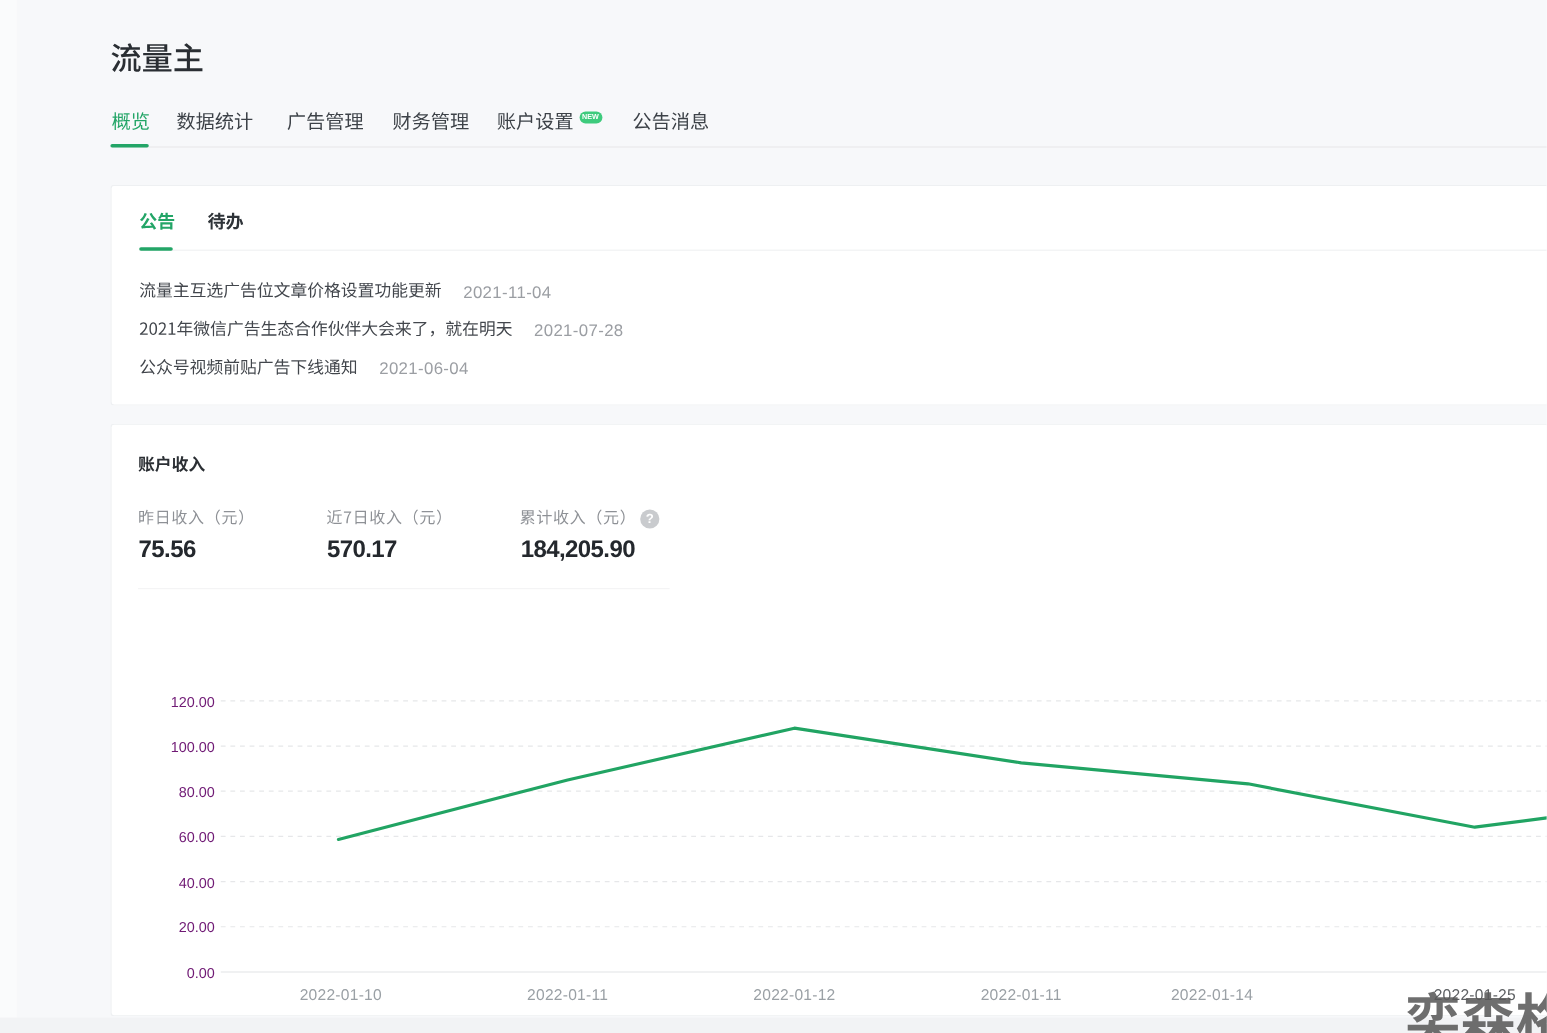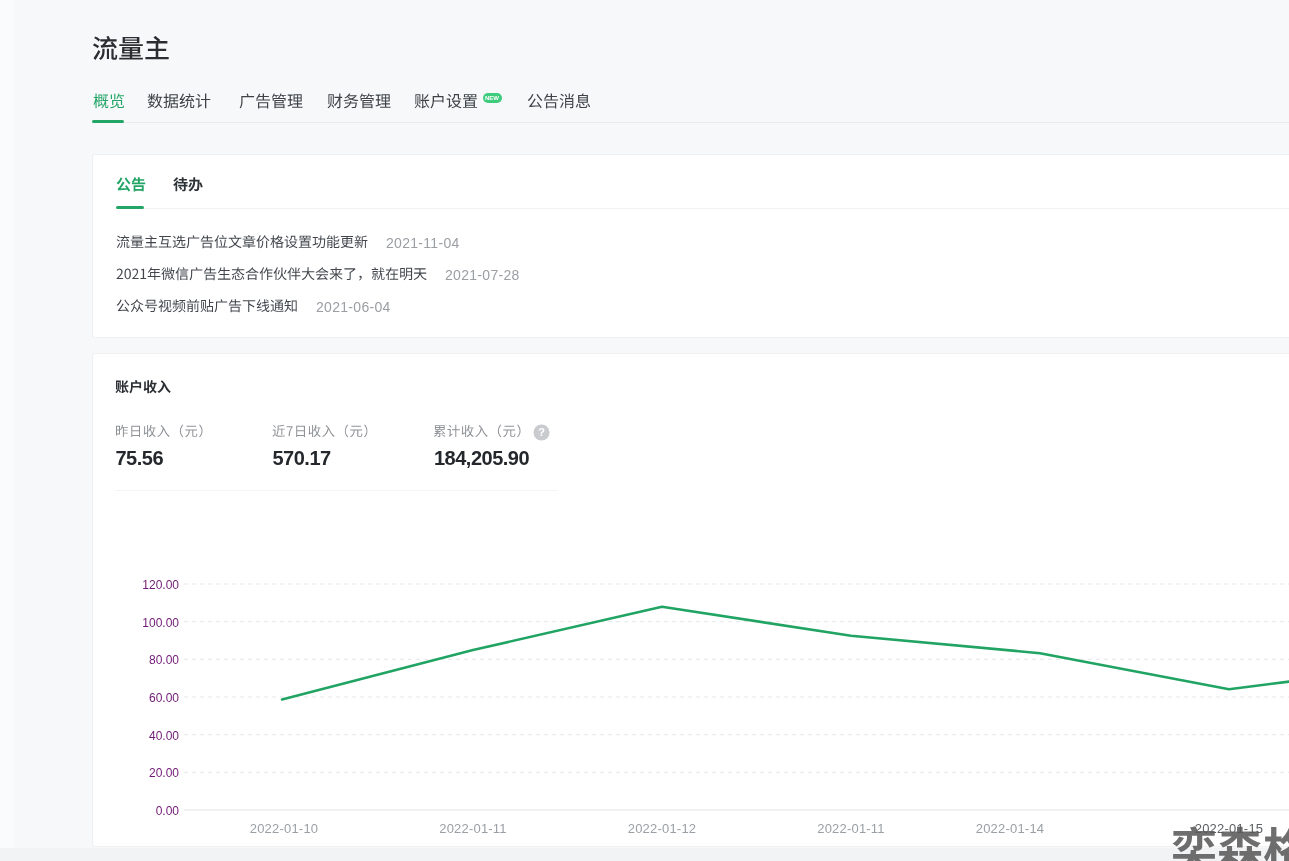--- a/index.html
+++ b/index.html
@@ -54,21 +54,21 @@
 <div class="yl" style="right:1110px;top:653px">80.00</div>
 <div class="yl" style="right:1110px;top:691px">60.00</div>
 <div class="yl" style="right:1110px;top:729px">40.00</div>
 <div class="yl" style="right:1110px;top:766px">20.00</div>
 <div class="yl" style="right:1110px;top:804px">0.00</div>
   <div class="xl" style="left:239px;top:821px;text-align:center;">2022-01-10</div>
 <div class="xl" style="left:428px;top:821px;">2022-01-11</div>
 <div class="xl" style="left:617px;top:821px;">2022-01-12</div>
 <div class="xl" style="left:806px;top:821px;">2022-01-11</div>
 <div class="xl" style="left:965px;top:821px;">2022-01-14</div>
-<div class="xl" style="left:1184px;top:821px;color:#5d6063;">2022-01-15</div>
+<div class="xl" style="left:1184px;top:821px;color:#5d6063;">2022-01-25</div>
   <svg style="position:absolute;left:92px;top:32px;" width="80" height="32" viewBox="0 -26 80 32">
     <path fill="#2a2e33" d="M8.3 -18.7H24.6V-16.5H8.3ZM14.9 -9.3H17.0V1.1H14.9ZM10.3 -9.3H12.6V-6.7Q12.6 -5.7 12.4 -4.5Q12.3 -3.3 11.9 -2.2Q11.5 -1.0 10.7 0.1Q10.0 1.1 8.6 2.1Q8.5 1.8 8.2 1.5Q7.9 1.2 7.5 0.9Q7.2 0.6 6.9 0.5Q8.5 -0.6 9.2 -1.8Q9.9 -3.1 10.1 -4.4Q10.3 -5.6 10.3 -6.8ZM18.5 -15.3 20.3 -16.4Q21.1 -15.5 22.0 -14.5Q22.8 -13.5 23.6 -12.5Q24.4 -11.6 24.8 -10.8L22.8 -9.5Q22.4 -10.3 21.7 -11.3Q21.0 -12.3 20.1 -13.3Q19.3 -14.4 18.5 -15.3ZM19.4 -9.3H21.6V-1.2Q21.6 -0.8 21.7 -0.6Q21.7 -0.4 21.8 -0.3Q21.8 -0.3 21.9 -0.3Q22.0 -0.2 22.1 -0.2Q22.2 -0.2 22.4 -0.2Q22.6 -0.2 22.7 -0.2Q22.9 -0.2 23.0 -0.3Q23.1 -0.3 23.2 -0.3Q23.3 -0.4 23.4 -1.0Q23.5 -1.3 23.5 -2.0Q23.5 -2.7 23.5 -3.6Q23.8 -3.3 24.3 -3.1Q24.8 -2.8 25.2 -2.7Q25.2 -1.8 25.1 -0.9Q25.0 -0.0 24.9 0.3Q24.7 1.1 24.1 1.4Q23.9 1.6 23.5 1.7Q23.2 1.7 22.8 1.7Q22.6 1.7 22.1 1.7Q21.7 1.7 21.5 1.7Q21.1 1.7 20.7 1.6Q20.2 1.5 19.9 1.2Q19.6 0.9 19.5 0.4Q19.4 -0.1 19.4 -1.3ZM9.2 -10.2Q9.2 -10.5 9.1 -10.9Q8.9 -11.3 8.8 -11.8Q8.7 -12.2 8.6 -12.5Q9.0 -12.6 9.6 -12.7Q10.1 -12.9 10.5 -13.2Q10.7 -13.5 11.2 -14.1Q11.7 -14.7 12.3 -15.4Q12.9 -16.2 13.5 -16.9Q14.0 -17.6 14.3 -18.0H17.1Q16.6 -17.4 16.0 -16.5Q15.3 -15.7 14.6 -14.7Q13.9 -13.8 13.2 -13.0Q12.6 -12.2 12.0 -11.6Q12.0 -11.6 11.8 -11.5Q11.5 -11.5 11.0 -11.3Q10.6 -11.2 10.2 -11.0Q9.8 -10.8 9.5 -10.6Q9.2 -10.4 9.2 -10.2ZM9.2 -10.2 9.2 -11.9 10.6 -12.7 22.1 -13.4Q22.2 -12.9 22.3 -12.3Q22.4 -11.7 22.5 -11.4Q19.2 -11.1 17.0 -11.0Q14.7 -10.8 13.3 -10.7Q11.9 -10.6 11.1 -10.5Q10.3 -10.4 9.9 -10.3Q9.5 -10.3 9.2 -10.2ZM14.4 -21.4 16.7 -22.0Q17.1 -21.1 17.6 -20.0Q18.0 -19.0 18.2 -18.2L15.8 -17.6Q15.6 -18.3 15.2 -19.4Q14.8 -20.5 14.4 -21.4ZM2.1 -19.9 3.5 -21.6Q4.3 -21.2 5.1 -20.7Q6.0 -20.2 6.8 -19.6Q7.6 -19.1 8.1 -18.6L6.6 -16.6Q6.1 -17.1 5.4 -17.7Q4.6 -18.3 3.7 -18.9Q2.9 -19.4 2.1 -19.9ZM0.9 -12.7 2.2 -14.5Q3.1 -14.2 4.0 -13.7Q4.9 -13.3 5.7 -12.8Q6.6 -12.3 7.1 -11.9L5.7 -9.8Q5.2 -10.3 4.4 -10.8Q3.6 -11.3 2.7 -11.8Q1.8 -12.3 0.9 -12.7ZM1.5 0.2Q2.2 -0.8 3.1 -2.2Q3.9 -3.5 4.8 -5.1Q5.7 -6.6 6.5 -8.1L8.3 -6.5Q7.6 -5.1 6.8 -3.7Q6.0 -2.2 5.2 -0.8Q4.4 0.6 3.6 1.9Z M32.9 -17.3V-16.1H44.9V-17.3ZM32.9 -19.8V-18.6H44.9V-19.8ZM30.6 -21.1H47.4V-14.8H30.6ZM32.4 -7.0V-5.8H45.7V-7.0ZM32.4 -9.6V-8.4H45.7V-9.6ZM30.1 -11.0H48.1V-4.4H30.1ZM37.8 -10.5H40.2V0.7H37.8ZM27.3 -13.8H50.8V-12.0H27.3ZM29.4 -3.2H48.7V-1.6H29.4ZM27.2 -0.3H50.9V1.5H27.2Z M54.6 -16.9H75.4V-14.5H54.6ZM55.9 -9.3H74.2V-6.9H55.9ZM53.4 -1.1H76.7V1.3H53.4ZM63.7 -14.9H66.3V0.2H63.7ZM61.4 -20.5 63.4 -21.9Q64.3 -21.4 65.2 -20.6Q66.1 -19.9 67.0 -19.2Q67.8 -18.4 68.3 -17.8L66.2 -16.3Q65.7 -16.9 64.9 -17.6Q64.1 -18.4 63.2 -19.1Q62.2 -19.9 61.4 -20.5Z"></path>
   </svg>
 <svg style="position:absolute;left:92.5px;top:90.5px;" width="34" height="20" viewBox="0 -16 34 20">
     <path fill="#23a567" d="M10.0 -12.6H15.0V-11.5H10.0ZM5.9 -9.7H8.8V-8.7H5.9ZM7.6 -4.6 8.4 -4.9Q8.7 -4.4 9.0 -3.8Q9.2 -3.2 9.5 -2.7Q9.7 -2.1 9.8 -1.7L8.9 -1.3Q8.8 -1.7 8.6 -2.3Q8.4 -2.8 8.1 -3.5Q7.8 -4.1 7.6 -4.6ZM5.9 -12.5H9.3V-5.8H5.9V-6.8H8.4V-11.5H5.9ZM12.4 -12.3H13.4V-11.8Q13.4 -10.8 13.4 -9.5Q13.3 -8.3 13.1 -6.9Q12.9 -5.5 12.4 -4.1Q12.0 -2.7 11.2 -1.3Q10.4 0.1 9.2 1.3Q9.1 1.2 8.8 1.0Q8.5 0.8 8.3 0.7Q9.5 -0.5 10.3 -1.8Q11.0 -3.1 11.5 -4.5Q11.9 -5.8 12.1 -7.1Q12.3 -8.4 12.4 -9.6Q12.4 -10.8 12.4 -11.8ZM12.3 -5.1H13.2V-0.2Q13.2 -0.2 13.2 -0.1Q13.2 -0.0 13.3 0.0Q13.4 0.1 13.6 0.1Q13.7 0.1 13.8 0.1Q13.9 0.1 14.0 0.1Q14.1 0.1 14.2 0.1Q14.3 0.1 14.4 0.0Q14.4 -0.0 14.5 -0.1Q14.5 -0.2 14.5 -0.4Q14.6 -0.6 14.6 -1.0Q14.6 -1.5 14.6 -2.1Q14.7 -2.0 14.9 -1.9Q15.1 -1.8 15.3 -1.7Q15.3 -1.1 15.2 -0.5Q15.2 0.0 15.2 0.3Q15.0 0.7 14.8 0.9Q14.6 1.0 14.4 1.1Q14.2 1.1 14.0 1.1Q13.9 1.1 13.7 1.1Q13.5 1.1 13.3 1.1Q13.1 1.1 12.9 1.0Q12.7 1.0 12.5 0.9Q12.4 0.7 12.3 0.5Q12.3 0.2 12.3 -0.3ZM5.4 -0.1 5.2 -1.1 5.6 -1.6 8.7 -3.4Q8.7 -3.2 8.8 -2.9Q8.9 -2.7 9.0 -2.5Q7.9 -1.8 7.2 -1.4Q6.5 -1.0 6.2 -0.7Q5.8 -0.5 5.6 -0.4Q5.5 -0.2 5.4 -0.1ZM10.0 -5.7V-6.7L10.6 -7.0H15.2L15.2 -5.9H11.1Q10.7 -5.9 10.4 -5.9Q10.1 -5.8 10.0 -5.7ZM10.0 -5.8Q9.9 -5.9 9.9 -6.1Q9.8 -6.2 9.7 -6.4Q9.6 -6.6 9.6 -6.7Q9.7 -6.7 9.8 -6.8Q9.9 -6.9 10.0 -7.1Q10.0 -7.2 10.1 -7.7Q10.2 -8.1 10.3 -8.7Q10.4 -9.2 10.4 -9.7Q10.5 -10.3 10.6 -10.5H11.5Q11.5 -10.2 11.4 -9.6Q11.3 -9.1 11.2 -8.5Q11.1 -7.9 11.0 -7.4Q10.9 -6.8 10.8 -6.5Q10.8 -6.5 10.7 -6.4Q10.6 -6.3 10.4 -6.2Q10.2 -6.1 10.1 -6.0Q10.0 -5.9 10.0 -5.8ZM5.4 -0.1Q5.3 -0.2 5.2 -0.4Q5.1 -0.5 5.0 -0.7Q4.9 -0.8 4.8 -0.9Q5.0 -1.1 5.2 -1.5Q5.4 -1.8 5.4 -2.4V-12.5H6.4V-1.5Q6.4 -1.5 6.3 -1.3Q6.1 -1.2 5.9 -0.9Q5.7 -0.7 5.5 -0.5Q5.4 -0.3 5.4 -0.1ZM0.8 -10.0H5.0V-8.9H0.8ZM2.5 -13.4H3.6V1.3H2.5ZM2.6 -9.4 3.3 -9.1Q3.2 -8.2 3.0 -7.2Q2.7 -6.1 2.5 -5.1Q2.2 -4.1 1.8 -3.2Q1.5 -2.3 1.1 -1.7Q1.0 -2.0 0.8 -2.3Q0.6 -2.6 0.5 -2.8Q0.8 -3.3 1.1 -4.1Q1.5 -4.9 1.7 -5.8Q2.0 -6.7 2.2 -7.6Q2.4 -8.5 2.6 -9.4ZM3.6 -8.4Q3.7 -8.3 3.9 -7.9Q4.1 -7.5 4.4 -7.0Q4.7 -6.6 4.9 -6.2Q5.1 -5.8 5.2 -5.7L4.5 -4.7Q4.4 -5.0 4.2 -5.4Q4.0 -5.8 3.8 -6.3Q3.5 -6.8 3.3 -7.2Q3.1 -7.6 3.0 -7.8Z M25.3 -11.8H31.0V-10.7H25.3ZM25.4 -13.5 26.5 -13.2Q26.3 -12.2 25.9 -11.3Q25.6 -10.3 25.1 -9.5Q24.7 -8.7 24.2 -8.0Q24.1 -8.1 23.9 -8.3Q23.8 -8.4 23.6 -8.5Q23.4 -8.6 23.2 -8.7Q24.0 -9.5 24.5 -10.8Q25.1 -12.1 25.4 -13.5ZM26.3 -10.0 27.3 -10.5Q27.8 -10.1 28.2 -9.6Q28.6 -9.2 28.9 -8.7Q29.3 -8.3 29.5 -7.9L28.4 -7.4Q28.2 -7.8 27.9 -8.3Q27.5 -8.7 27.1 -9.2Q26.7 -9.6 26.3 -10.0ZM17.8 -12.6H19.0V-8.0H17.8ZM21.2 -13.3H22.4V-7.5H21.2ZM24.4 -2.9H25.6V-0.4Q25.6 -0.1 25.8 -0.1Q26.0 0.0 26.5 0.0Q26.7 0.0 27.0 0.0Q27.4 0.0 27.8 0.0Q28.2 0.0 28.6 0.0Q28.9 0.0 29.1 0.0Q29.4 0.0 29.6 -0.1Q29.8 -0.2 29.8 -0.6Q29.9 -0.9 29.9 -1.6Q30.1 -1.5 30.4 -1.4Q30.8 -1.3 31.0 -1.2Q30.9 -0.3 30.8 0.2Q30.6 0.7 30.2 0.9Q29.9 1.1 29.2 1.1Q29.1 1.1 28.9 1.1Q28.6 1.1 28.2 1.1Q27.8 1.1 27.5 1.1Q27.1 1.1 26.8 1.1Q26.5 1.1 26.4 1.1Q25.6 1.1 25.2 0.9Q24.8 0.8 24.6 0.5Q24.4 0.2 24.4 -0.4ZM23.3 -5.2H24.6V-3.9Q24.6 -3.4 24.4 -2.9Q24.3 -2.3 23.9 -1.8Q23.5 -1.2 22.8 -0.7Q22.1 -0.1 20.8 0.4Q19.6 0.9 17.8 1.3Q17.7 1.2 17.6 1.0Q17.5 0.8 17.3 0.6Q17.2 0.5 17.1 0.3Q18.8 -0.0 20.0 -0.4Q21.1 -0.9 21.8 -1.3Q22.4 -1.8 22.8 -2.3Q23.1 -2.7 23.2 -3.1Q23.3 -3.6 23.3 -4.0ZM19.1 -7.0H29.1V-2.0H27.9V-5.9H20.3V-1.9H19.1Z"></path>
   </svg>
 <svg style="position:absolute;left:146.6px;top:90.5px;" width="66" height="20" viewBox="0 -16 66 20">
     <path fill="#3d4248" d="M1.1 -5.2H7.3V-4.2H1.1ZM0.8 -10.5H8.5V-9.5H0.8ZM7.1 -13.1 8.1 -12.7Q7.8 -12.1 7.4 -11.6Q7.0 -11.0 6.7 -10.6L5.9 -11.0Q6.1 -11.3 6.3 -11.7Q6.5 -12.0 6.7 -12.4Q6.9 -12.8 7.1 -13.1ZM4.1 -13.5H5.2V-6.5H4.1ZM1.4 -12.7 2.3 -13.0Q2.6 -12.6 2.9 -12.0Q3.2 -11.4 3.3 -11.0L2.4 -10.6Q2.3 -11.0 2.0 -11.6Q1.7 -12.2 1.4 -12.7ZM4.1 -10.1 4.9 -9.6Q4.6 -8.9 4.0 -8.2Q3.4 -7.6 2.7 -7.0Q2.0 -6.4 1.3 -6.0Q1.2 -6.3 1.0 -6.5Q0.8 -6.8 0.6 -7.0Q1.3 -7.3 2.0 -7.7Q2.6 -8.2 3.2 -8.8Q3.8 -9.4 4.1 -10.1ZM5.1 -9.7Q5.3 -9.6 5.7 -9.3Q6.1 -9.1 6.6 -8.8Q7.1 -8.5 7.5 -8.2Q7.9 -7.9 8.0 -7.8L7.4 -7.0Q7.2 -7.1 6.8 -7.5Q6.4 -7.8 6.0 -8.1Q5.5 -8.4 5.1 -8.7Q4.7 -9.0 4.5 -9.2ZM9.8 -10.3H15.2V-9.2H9.8ZM10.1 -13.3 11.2 -13.1Q10.9 -11.6 10.6 -10.2Q10.2 -8.8 9.7 -7.5Q9.2 -6.3 8.6 -5.4Q8.5 -5.5 8.4 -5.6Q8.2 -5.8 8.0 -5.9Q7.8 -6.0 7.7 -6.1Q8.3 -7.0 8.8 -8.1Q9.2 -9.3 9.5 -10.6Q9.9 -11.9 10.1 -13.3ZM13.0 -9.7 14.1 -9.6Q13.8 -6.9 13.0 -4.8Q12.3 -2.7 11.1 -1.2Q9.8 0.3 7.9 1.3Q7.8 1.2 7.7 1.0Q7.6 0.8 7.5 0.6Q7.3 0.5 7.2 0.4Q9.1 -0.5 10.2 -1.9Q11.4 -3.3 12.0 -5.2Q12.7 -7.2 13.0 -9.7ZM10.4 -9.3Q10.7 -7.2 11.4 -5.3Q12.0 -3.4 13.1 -2.0Q14.1 -0.6 15.5 0.2Q15.3 0.4 15.1 0.6Q14.9 0.9 14.7 1.1Q13.2 0.2 12.2 -1.3Q11.1 -2.8 10.5 -4.8Q9.8 -6.8 9.4 -9.2ZM1.8 -2.5 2.5 -3.2Q3.3 -2.9 4.3 -2.4Q5.2 -2.0 6.0 -1.5Q6.8 -1.1 7.4 -0.7L6.6 0.1Q6.1 -0.3 5.3 -0.8Q4.4 -1.2 3.5 -1.7Q2.6 -2.1 1.8 -2.5ZM6.9 -5.2H7.1L7.3 -5.2L7.9 -5.0Q7.4 -3.2 6.4 -2.0Q5.4 -0.8 4.1 -0.0Q2.8 0.7 1.2 1.1Q1.1 0.9 1.0 0.7Q0.8 0.4 0.7 0.2Q2.1 -0.1 3.3 -0.8Q4.6 -1.4 5.5 -2.5Q6.4 -3.5 6.9 -5.0ZM1.8 -2.5Q2.1 -2.9 2.5 -3.6Q2.8 -4.2 3.2 -4.9Q3.5 -5.6 3.7 -6.2L4.8 -6.0Q4.5 -5.3 4.2 -4.7Q3.9 -4.0 3.5 -3.3Q3.2 -2.7 2.9 -2.2Z M22.9 -12.7H30.8V-8.6H22.9V-9.6H29.6V-11.7H22.9ZM22.3 -12.7H23.5V-7.9Q23.5 -6.9 23.4 -5.7Q23.4 -4.5 23.2 -3.3Q23.0 -2.0 22.6 -0.9Q22.2 0.3 21.5 1.3Q21.4 1.2 21.2 1.0Q21.0 0.9 20.8 0.8Q20.6 0.6 20.5 0.6Q21.1 -0.3 21.5 -1.4Q21.9 -2.5 22.0 -3.6Q22.2 -4.8 22.3 -5.9Q22.3 -7.0 22.3 -7.9ZM23.0 -6.8H31.3V-5.8H23.0ZM24.3 -0.4H30.2V0.6H24.3ZM26.6 -8.7H27.7V-3.3H26.6ZM23.7 -3.8H30.8V1.2H29.7V-2.8H24.8V1.3H23.7ZM16.5 -4.9Q17.4 -5.2 18.8 -5.6Q20.1 -6.0 21.5 -6.4L21.6 -5.3Q20.4 -4.9 19.1 -4.5Q17.8 -4.1 16.8 -3.8ZM16.7 -10.2H21.6V-9.1H16.7ZM18.7 -13.4H19.8V-0.2Q19.8 0.3 19.7 0.5Q19.5 0.8 19.2 0.9Q19.0 1.1 18.5 1.1Q18.0 1.2 17.2 1.2Q17.2 1.0 17.1 0.6Q17.0 0.3 16.9 0.1Q17.4 0.1 17.8 0.1Q18.3 0.1 18.4 0.1Q18.5 0.1 18.6 0.0Q18.7 -0.1 18.7 -0.2Z M43.9 -8.8 44.8 -9.3Q45.2 -8.8 45.7 -8.1Q46.2 -7.5 46.6 -6.9Q47.0 -6.2 47.2 -5.8L46.2 -5.2Q45.9 -5.7 45.6 -6.3Q45.2 -6.9 44.7 -7.6Q44.3 -8.3 43.9 -8.8ZM38.5 -11.1H47.2V-10.0H38.5ZM43.2 -5.6H44.4V-0.6Q44.4 -0.3 44.4 -0.2Q44.5 -0.1 44.8 -0.1Q44.8 -0.1 45.1 -0.1Q45.3 -0.1 45.5 -0.1Q45.7 -0.1 45.8 -0.1Q46.0 -0.1 46.1 -0.2Q46.2 -0.4 46.2 -0.9Q46.3 -1.3 46.3 -2.3Q46.5 -2.2 46.8 -2.0Q47.1 -1.9 47.3 -1.8Q47.3 -0.7 47.2 -0.1Q47.0 0.5 46.7 0.7Q46.5 1.0 46.0 1.0Q45.9 1.0 45.7 1.0Q45.5 1.0 45.3 1.0Q45.0 1.0 44.8 1.0Q44.6 1.0 44.6 1.0Q44.0 1.0 43.7 0.8Q43.4 0.7 43.3 0.4Q43.2 0.0 43.2 -0.6ZM40.2 -5.6H41.3Q41.3 -4.3 41.1 -3.2Q41.0 -2.1 40.6 -1.3Q40.3 -0.5 39.6 0.2Q38.9 0.8 37.8 1.2Q37.7 1.1 37.6 0.9Q37.5 0.7 37.4 0.5Q37.2 0.4 37.1 0.3Q38.1 -0.1 38.7 -0.6Q39.2 -1.2 39.6 -1.9Q39.9 -2.6 40.0 -3.5Q40.1 -4.4 40.2 -5.6ZM38.6 -5.6 38.6 -6.5 39.2 -6.9 45.7 -7.4Q45.7 -7.2 45.7 -6.9Q45.8 -6.6 45.8 -6.4Q44.0 -6.2 42.8 -6.1Q41.5 -6.0 40.8 -5.9Q40.0 -5.8 39.6 -5.8Q39.1 -5.7 38.9 -5.7Q38.7 -5.6 38.6 -5.6ZM41.5 -13.2 42.6 -13.5Q42.9 -13.0 43.2 -12.4Q43.5 -11.8 43.6 -11.4L42.4 -11.1Q42.3 -11.5 42.0 -12.1Q41.8 -12.7 41.5 -13.2ZM38.6 -5.6Q38.6 -5.7 38.5 -5.9Q38.4 -6.2 38.3 -6.4Q38.3 -6.6 38.2 -6.7Q38.4 -6.8 38.7 -6.9Q39.0 -7.0 39.2 -7.2Q39.4 -7.4 39.7 -7.8Q40.1 -8.2 40.5 -8.8Q40.9 -9.3 41.3 -9.8Q41.6 -10.3 41.8 -10.7H43.3Q43.0 -10.2 42.5 -9.6Q42.1 -9.0 41.6 -8.4Q41.2 -7.8 40.8 -7.3Q40.3 -6.7 40.0 -6.4Q40.0 -6.4 39.9 -6.3Q39.7 -6.3 39.5 -6.2Q39.3 -6.1 39.1 -6.0Q38.9 -5.9 38.7 -5.8Q38.6 -5.7 38.6 -5.6ZM33.1 -2.9Q33.0 -3.0 33.0 -3.3Q32.9 -3.5 32.8 -3.7Q32.7 -3.9 32.7 -4.1Q32.9 -4.1 33.2 -4.4Q33.5 -4.7 33.9 -5.1Q34.1 -5.4 34.5 -5.8Q34.9 -6.3 35.3 -7.0Q35.8 -7.7 36.3 -8.5Q36.8 -9.3 37.2 -10.1L38.3 -9.5Q37.3 -7.8 36.2 -6.3Q35.1 -4.7 33.9 -3.6V-3.5Q33.9 -3.5 33.8 -3.5Q33.7 -3.4 33.5 -3.3Q33.3 -3.2 33.2 -3.1Q33.1 -3.0 33.1 -2.9ZM33.1 -2.9 33.0 -3.9 33.6 -4.4 37.9 -5.2Q37.9 -5.0 37.9 -4.7Q37.9 -4.4 37.9 -4.2Q36.4 -3.8 35.5 -3.6Q34.6 -3.4 34.1 -3.3Q33.6 -3.2 33.4 -3.1Q33.2 -3.0 33.1 -2.9ZM33.0 -6.8Q32.9 -6.9 32.8 -7.1Q32.8 -7.3 32.7 -7.6Q32.6 -7.8 32.5 -8.0Q32.7 -8.1 33.0 -8.3Q33.2 -8.6 33.5 -9.0Q33.6 -9.2 33.9 -9.6Q34.2 -10.1 34.5 -10.7Q34.8 -11.3 35.1 -12.1Q35.5 -12.8 35.7 -13.5L37.0 -12.9Q36.5 -12.0 36.0 -11.0Q35.5 -10.0 34.9 -9.1Q34.3 -8.2 33.7 -7.5V-7.4Q33.7 -7.4 33.6 -7.4Q33.5 -7.3 33.3 -7.2Q33.2 -7.1 33.1 -7.0Q33.0 -6.9 33.0 -6.8ZM33.0 -6.8 32.9 -7.7 33.5 -8.1 36.5 -8.4Q36.5 -8.1 36.4 -7.9Q36.4 -7.6 36.4 -7.4Q35.4 -7.2 34.8 -7.1Q34.1 -7.0 33.8 -7.0Q33.4 -6.9 33.2 -6.9Q33.1 -6.8 33.0 -6.8ZM32.7 -0.9Q33.3 -1.0 34.2 -1.3Q35.0 -1.5 36.0 -1.8Q36.9 -2.1 37.9 -2.4L38.1 -1.3Q36.7 -0.9 35.4 -0.4Q34.0 -0.0 32.9 0.3Z M50.2 -12.4 51.0 -13.2Q51.4 -12.8 51.9 -12.4Q52.4 -11.9 52.8 -11.5Q53.3 -11.1 53.5 -10.8L52.7 -9.9Q52.5 -10.2 52.0 -10.7Q51.6 -11.1 51.1 -11.6Q50.6 -12.0 50.2 -12.4ZM51.1 1.0 50.9 -0.2 51.3 -0.7 54.5 -2.9Q54.5 -2.8 54.6 -2.6Q54.6 -2.4 54.7 -2.2Q54.8 -2.0 54.9 -1.8Q53.7 -1.0 53.0 -0.5Q52.3 -0.1 52.0 0.2Q51.6 0.5 51.4 0.7Q51.2 0.8 51.1 1.0ZM48.7 -8.4H52.0V-7.2H48.7ZM54.0 -8.1H63.3V-6.9H54.0ZM58.0 -13.4H59.3V1.3H58.0ZM51.1 1.0Q51.1 0.8 51.0 0.6Q50.9 0.4 50.7 0.2Q50.6 -0.0 50.5 -0.1Q50.7 -0.3 51.0 -0.6Q51.3 -1.0 51.3 -1.5V-8.4H52.5V-0.4Q52.5 -0.4 52.4 -0.3Q52.2 -0.2 52.0 -0.1Q51.8 0.1 51.6 0.3Q51.4 0.5 51.3 0.6Q51.1 0.8 51.1 1.0Z"></path>
   </svg>
 <svg style="position:absolute;left:238.9px;top:90.5px;" width="66" height="20" viewBox="0 -16 66 20">

